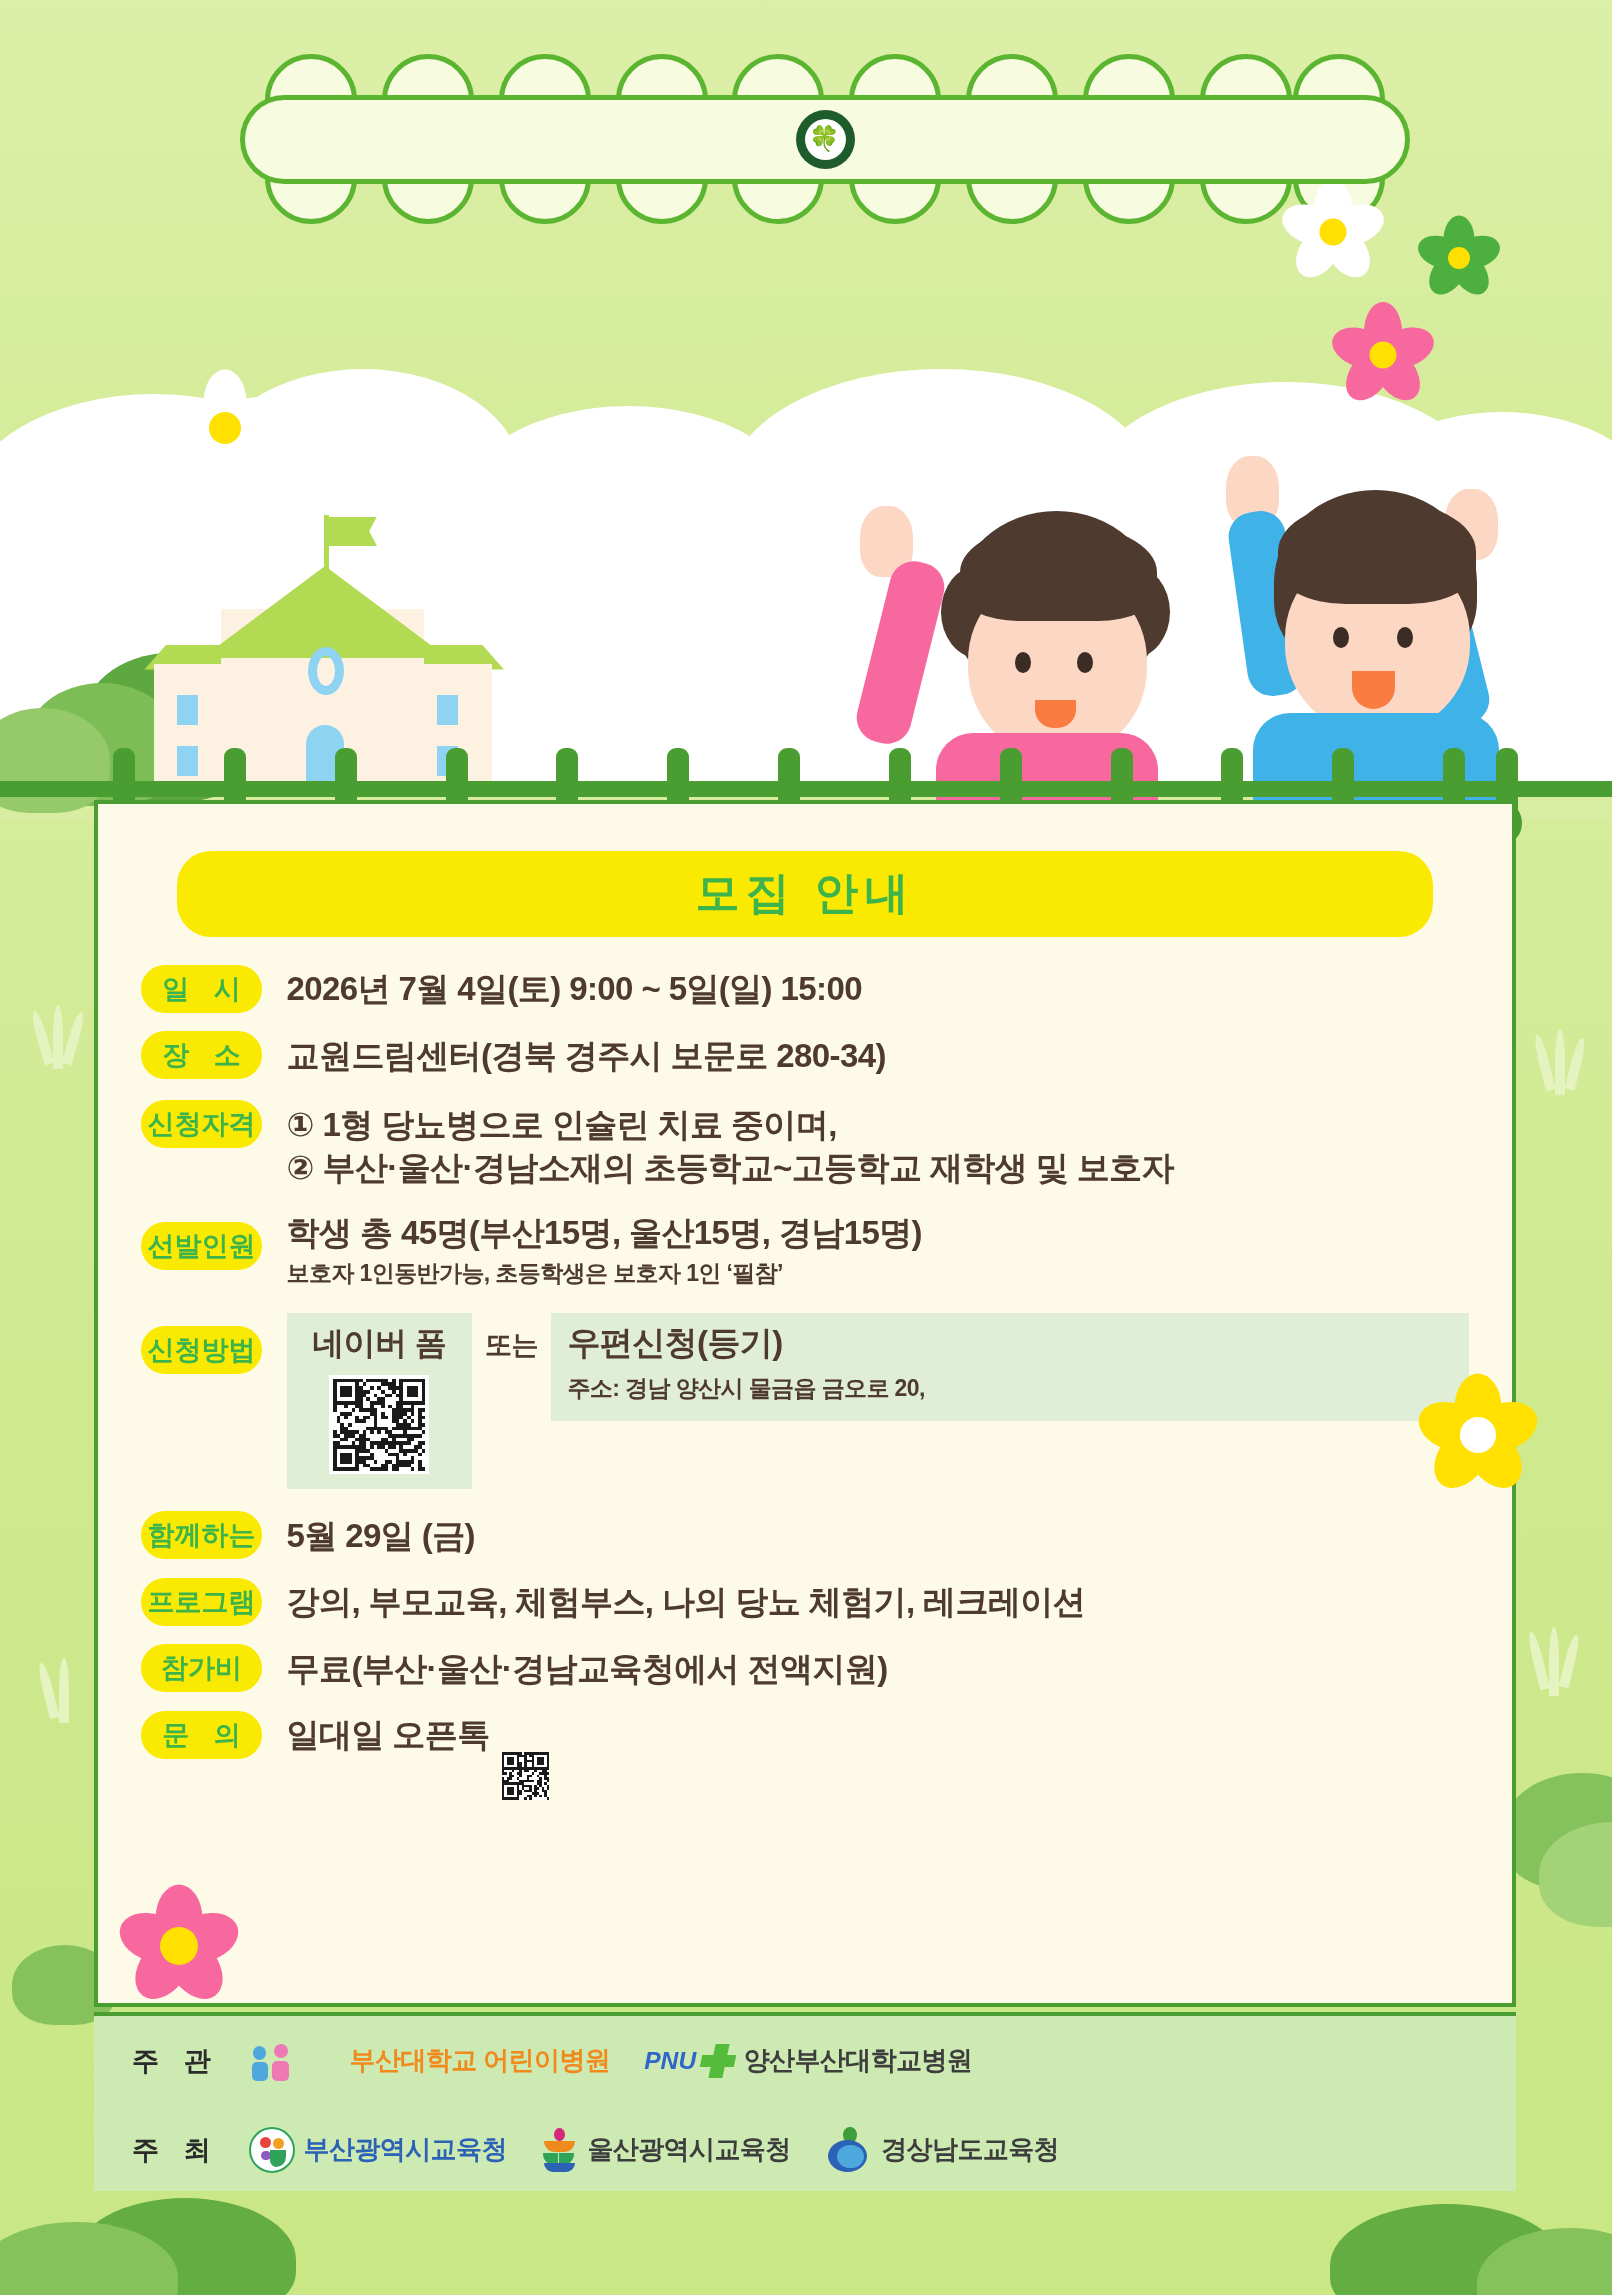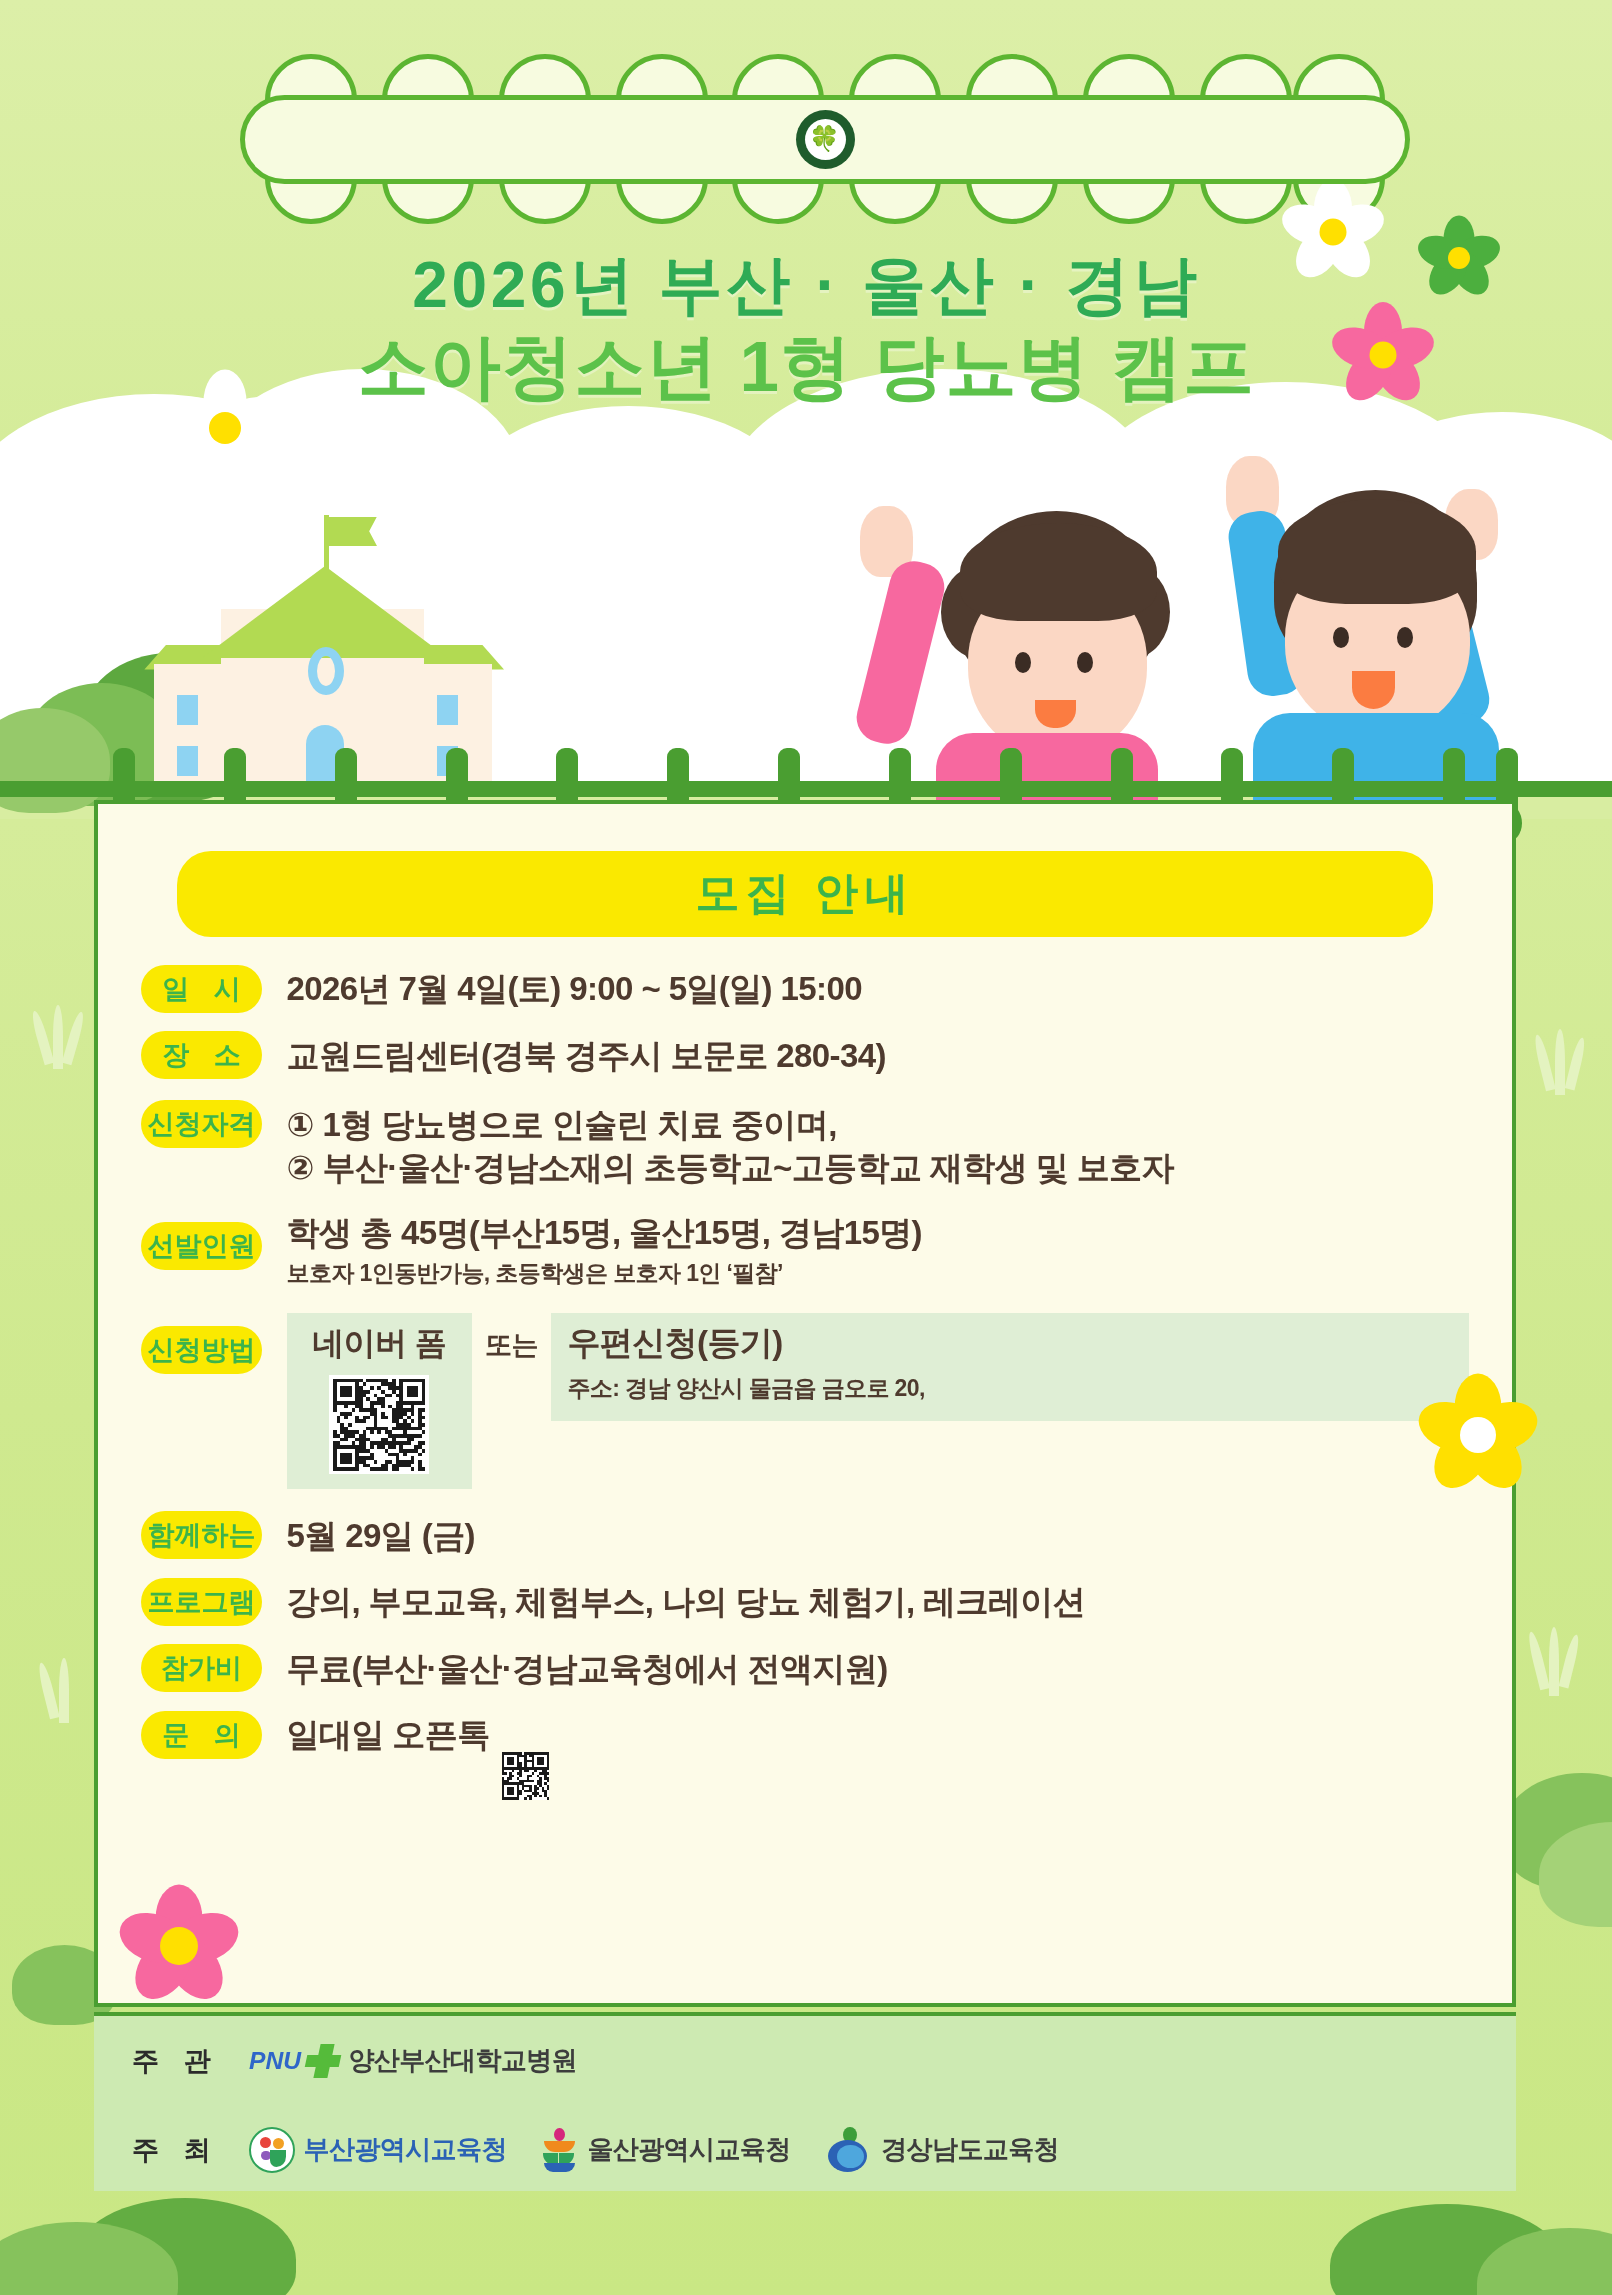--- a/index.html
+++ b/index.html
@@ -310,24 +310,20 @@
     <div class="scal" style="left:960px; top:37px;"></div>
     <div class="scal" style="left:1053px; top:37px;"></div>
     <div class="banner" style="z-index:3;"></div>
     <div class="banner-inner">
       <div class="camp-logo">
         <span class="leaf">🍀</span>
       </div>
     </div>
   </div>
 
-  <div class="title-block">
-    <div class="title-line1">2026년 부산 · 울산 · 경남</div>
-    <div class="title-line2">소아청소년 1형 당뇨병 캠프</div>
-  </div>
 
   <div class="flower" style="left:1280px; top:179px; width:105px; height:105px;">
     <i class="p" style="width:38px;height:59px;background:#fff;transform:translate(-50%,-50%) rotate(0deg) translateY(-23.4px);"></i>
     <i class="p" style="width:38px;height:59px;background:#fff;transform:translate(-50%,-50%) rotate(72deg) translateY(-23.4px);"></i>
     <i class="p" style="width:38px;height:59px;background:#fff;transform:translate(-50%,-50%) rotate(144deg) translateY(-23.4px);"></i>
     <i class="p" style="width:38px;height:59px;background:#fff;transform:translate(-50%,-50%) rotate(216deg) translateY(-23.4px);"></i>
     <i class="p" style="width:38px;height:59px;background:#fff;transform:translate(-50%,-50%) rotate(288deg) translateY(-23.4px);"></i>
     <i class="c" style="width:27px;height:27px;background:#ffe000;"></i>
   </div>
   <div class="flower" style="left:1416px; top:215px; width:86px; height:86px;">
@@ -1520,20 +1516,29 @@
     <i class="p" style="width:47px;height:69px;background:#f7689f;transform:translate(-50%,-50%) rotate(144deg) translateY(-27px);"></i>
     <i class="p" style="width:47px;height:69px;background:#f7689f;transform:translate(-50%,-50%) rotate(216deg) translateY(-27px);"></i>
     <i class="p" style="width:47px;height:69px;background:#f7689f;transform:translate(-50%,-50%) rotate(288deg) translateY(-27px);"></i>
     <i class="c" style="width:38px;height:38px;background:#ffe000;"></i>
   </div>
 
   <div class="footer">
     <div class="frow">
       <div class="flabel">주 관</div>
 
+      <div class="org">
+        <span class="lg bn-logo">
+          <i style="position:absolute;left:3.7px;top:8.6px;width:13.5px;height:13.5px;border-radius:50%;background:#4ea7dd;"></i>
+          <i style="position:absolute;left:2.5px;top:24.6px;width:16px;height:18.5px;border-radius:4.9px;background:#4ea7dd;"></i>
+          <i style="position:absolute;left:24.6px;top:6.2px;width:14.8px;height:14.8px;border-radius:50%;background:#ef79b4;"></i>
+          <i style="position:absolute;left:23.4px;top:23.4px;width:17px;height:19.7px;border-radius:4.9px;background:#ef79b4;"></i>
+        </span>
+        <span class="org-name" style="color:#f08a1d;">부산대학교 어린이병원</span>
+      </div>
 
       <div class="org">
         <span class="lg pnu-badge">
           <span class="pnu-text">PNU</span>
           <span class="pnu-cross">
             <i style="left:11px; top:0;  width:13.5px; height:34px; transform:skewX(-12deg);"></i>
             <i style="left:0;  top:11px; width:34px; height:12.3px; transform:skewX(-12deg);"></i>
           </span>
         </span>
         <span class="org-name" style="color:#3d3d3d;">양산부산대학교병원</span>

